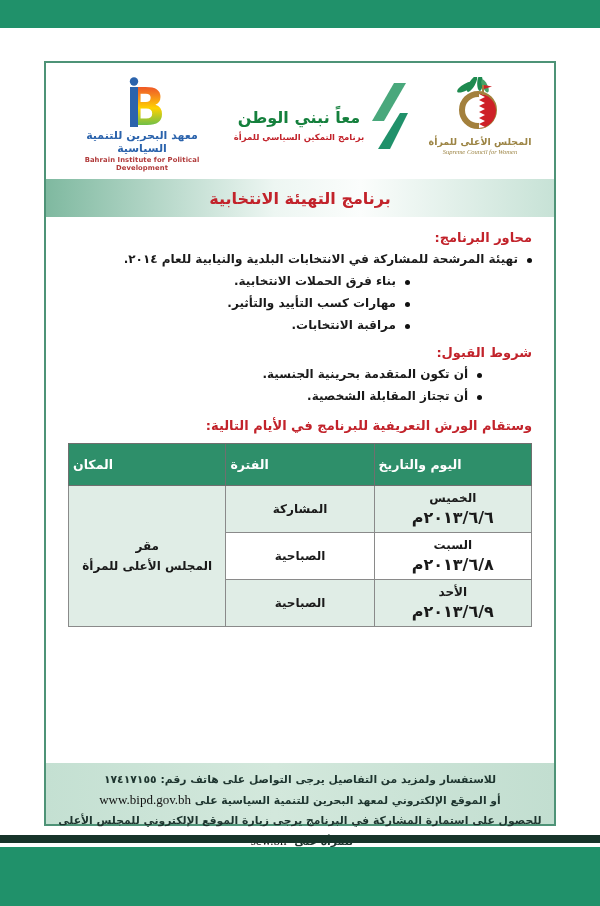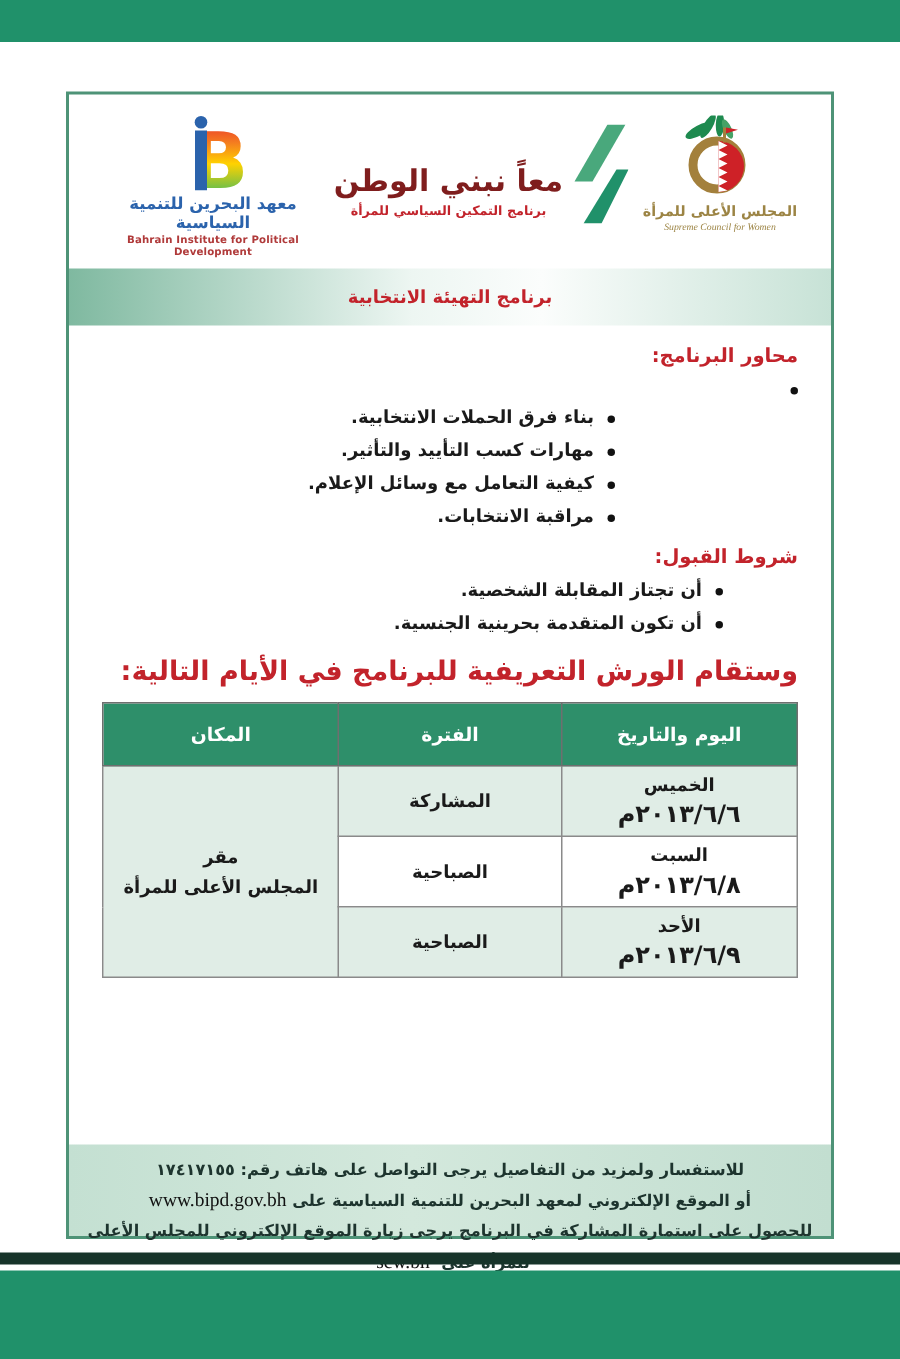--- a/index.html
+++ b/index.html
@@ -17,49 +17,49 @@
   }
 
   
   .logos{display:flex;justify-content:space-between;align-items:flex-start;padding:12px 14px 0 16px;height:100px;}
   .logo-col{text-align:center;}
   .logo-bipd{width:160px;padding-top:2px;}
   .bipd-ar{color:#2B63AC;font-size:11px;font-weight:bold;margin-top:2px;direction:rtl;}
   .bipd-en{color:#B03A3A;font-size:6.8px;font-weight:bold;margin-top:1px;letter-spacing:.1px;}
   .logo-watan{display:flex;align-items:flex-start;gap:6px;margin-top:8px;}
   .watan-text{margin-top:26px;text-align:center;direction:rtl;}
-  .watan-title{color:#7f1d1d;font-size:20px;font-weight:bold;line-height:1.1;}
+  .watan-title{color:#15803d;font-size:16px;font-weight:bold;line-height:1.1;}
   .watan-sub{color:#C2232B;font-size:8.5px;font-weight:bold;margin-top:5px;}
   .logo-scw{width:120px;padding-top:2px;}
   .scw-ar{color:#9C8444;font-size:9.5px;font-weight:bold;margin-top:3px;direction:rtl;}
   .scw-en{color:#9C8444;font-size:6.5px;font-style:italic;margin-top:1px;font-family:"Liberation Serif",serif;}
 
   
   .banner{
     margin-top:4px;height:38px;display:flex;align-items:center;justify-content:center;
     background:linear-gradient(to right,#7FB9A0 0%,#EDF6F2 45%,#FBFDFC 62%,#C7E2D6 100%);
   }
-  .banner-title{color:#C2232B;font-size:12px;font-weight:bold;direction:rtl;}
+  .banner-title{color:#C2232B;font-size:16px;font-weight:bold;direction:rtl;}
 
   
   .content{direction:rtl;text-align:right;padding:0 22px;color:#1A1A1A;}
   .intro{margin-top:15px;font-size:12.8px;font-weight:bold;line-height:2.25;text-align:justify;}
   .section-heading{color:#C2232B;font-size:13px;font-weight:bold;margin-top:13px;}
   .bullets{margin:7px 0 0;padding:0;list-style:none;}
   .bullets li{display:flex;align-items:flex-start;font-size:12px;font-weight:bold;margin-bottom:8px;}
   .dot{width:5px;height:5px;border-radius:50%;background:#111;flex:0 0 5px;margin-top:6px;margin-left:9px;}
   li.lvl1{padding-right:122px;}
   li.lvlc{padding-right:50px;}
-  .workshops-line{color:#C2232B;font-size:18px;font-weight:bold;margin-top:15px;}
+  .workshops-line{color:#C2232B;font-size:13px;font-weight:bold;margin-top:15px;}
 
   
   table{width:100%;border-collapse:collapse;table-layout:fixed;margin-top:10px;}
   th{
     background:#2E8F6A;color:#fff;font-size:12.5px;font-weight:bold;
-    padding:13px 4px;border:1px solid #6F6F6F;text-align:center;
+    padding:13px 4px;border:1px solid #6F6F6F;text-align:left;
   }
   td{
     border:1px solid #8A8A8A;text-align:center;font-size:12px;font-weight:bold;
     padding:5px 4px;color:#1A1A1A;
   }
   tr.alt td{background:#E0EDE6;}
   td.loc{background:#E0EDE6;font-size:12px;line-height:1.7;margin-top:20px;}
   .day{font-size:12px;}
   .date{font-size:16px;margin-top:3px;}
   .row-h{height:42px;}
@@ -140,48 +140,45 @@
     <div class="banner-title">برنامج التهيئة الانتخابية</div>
   </div>
 
   <div class="content">
 
 
     <div class="section-heading">محاور البرنامج:</div>
     <ul class="bullets">
       <li>
           <span class="dot"></span>
+          <span>تهيئة المرشحة للمشاركة في الانتخابات البلدية والنيابية للعام ٢٠١٤.</span>
         </li>
       <li class="lvl1">
           <span class="dot"></span>
           <span>بناء فرق الحملات الانتخابية.</span>
         </li>
       <li class="lvl1">
           <span class="dot"></span>
           <span>مهارات كسب التأييد والتأثير.</span>
-        </li>
-      <li class="lvl1">
-          <span class="dot"></span>
-          <span>كيفية التعامل مع وسائل الإعلام.</span>
         </li>
       <li class="lvl1">
           <span class="dot"></span>
           <span>مراقبة الانتخابات.</span>
         </li>
     </ul>
 
     <div class="section-heading">شروط القبول:</div>
     <ul class="bullets">
       <li class="lvlc">
           <span class="dot"></span>
+          <span>أن تكون المتقدمة بحرينية الجنسية.</span>
+        </li>
+      <li class="lvlc">
+          <span class="dot"></span>
           <span>أن تجتاز المقابلة الشخصية.</span>
-        </li>
-      <li class="lvlc">
-          <span class="dot"></span>
-          <span>أن تكون المتقدمة بحرينية الجنسية.</span>
         </li>
     </ul>
 
     <div class="workshops-line">وستقام الورش التعريفية للبرنامج في الأيام التالية:</div>
 
     <table>
       <colgroup>
           <col style="width:34%">
           <col style="width:32%">
           <col style="width:34%">

